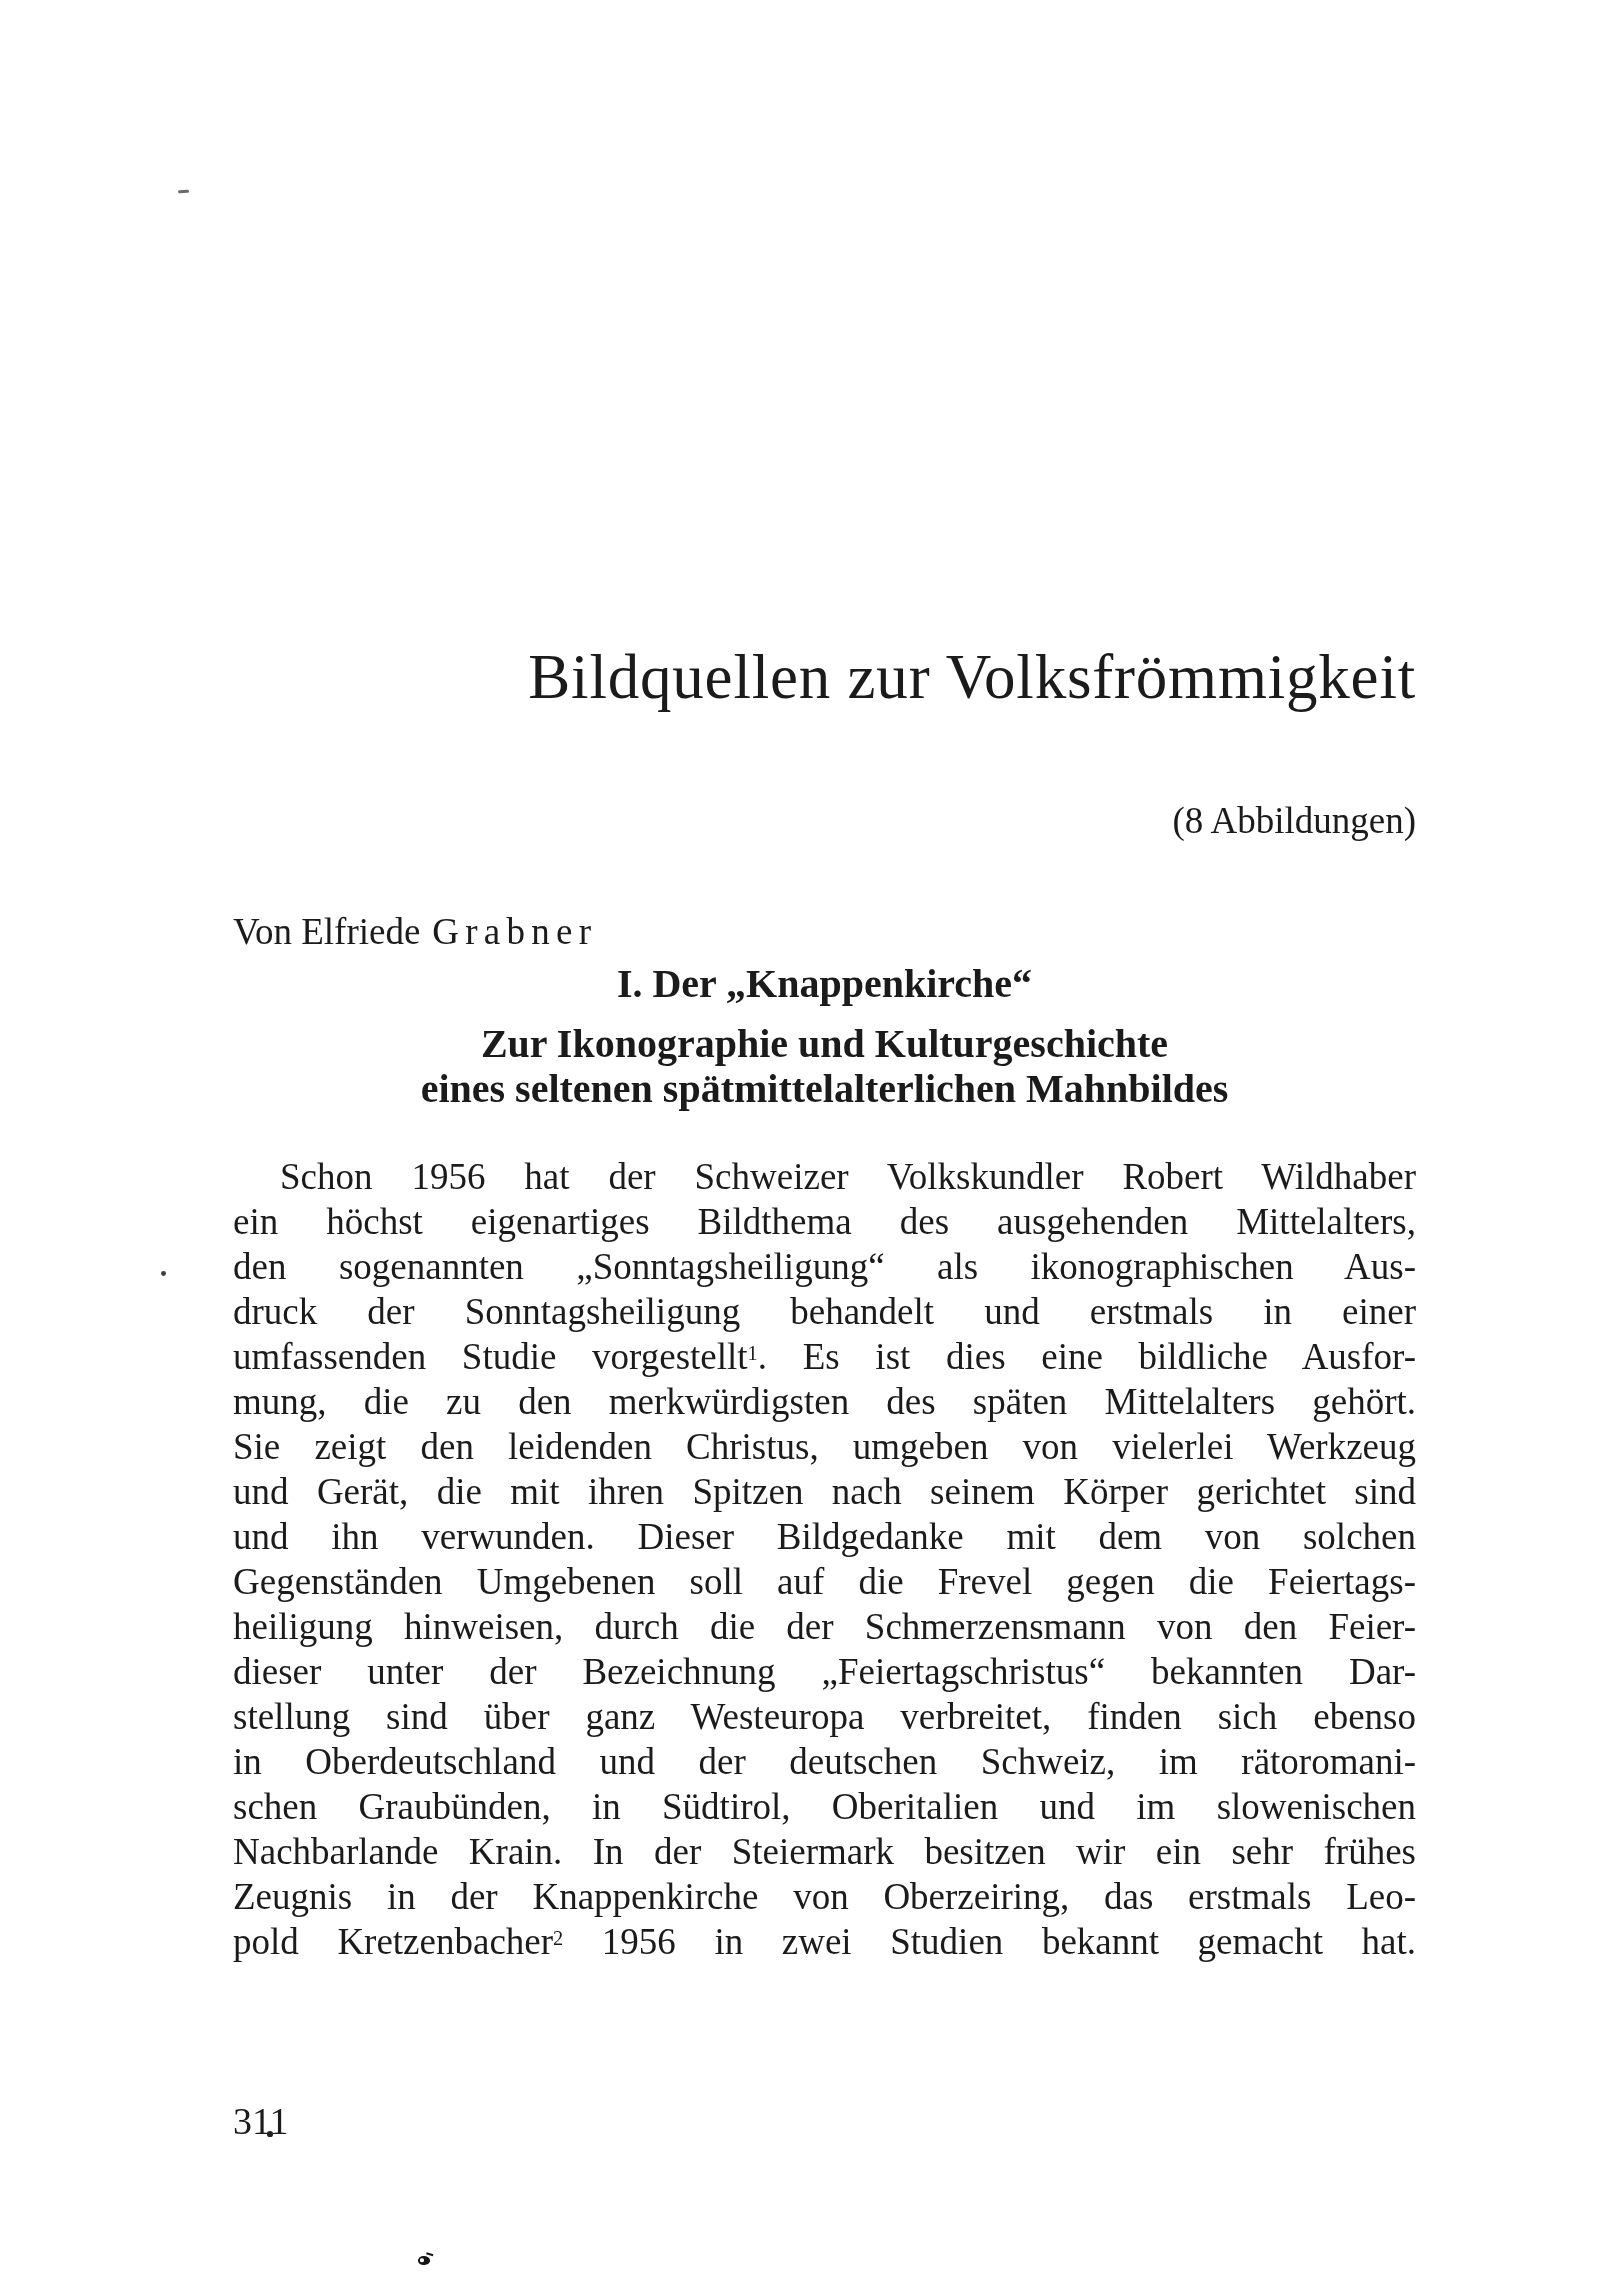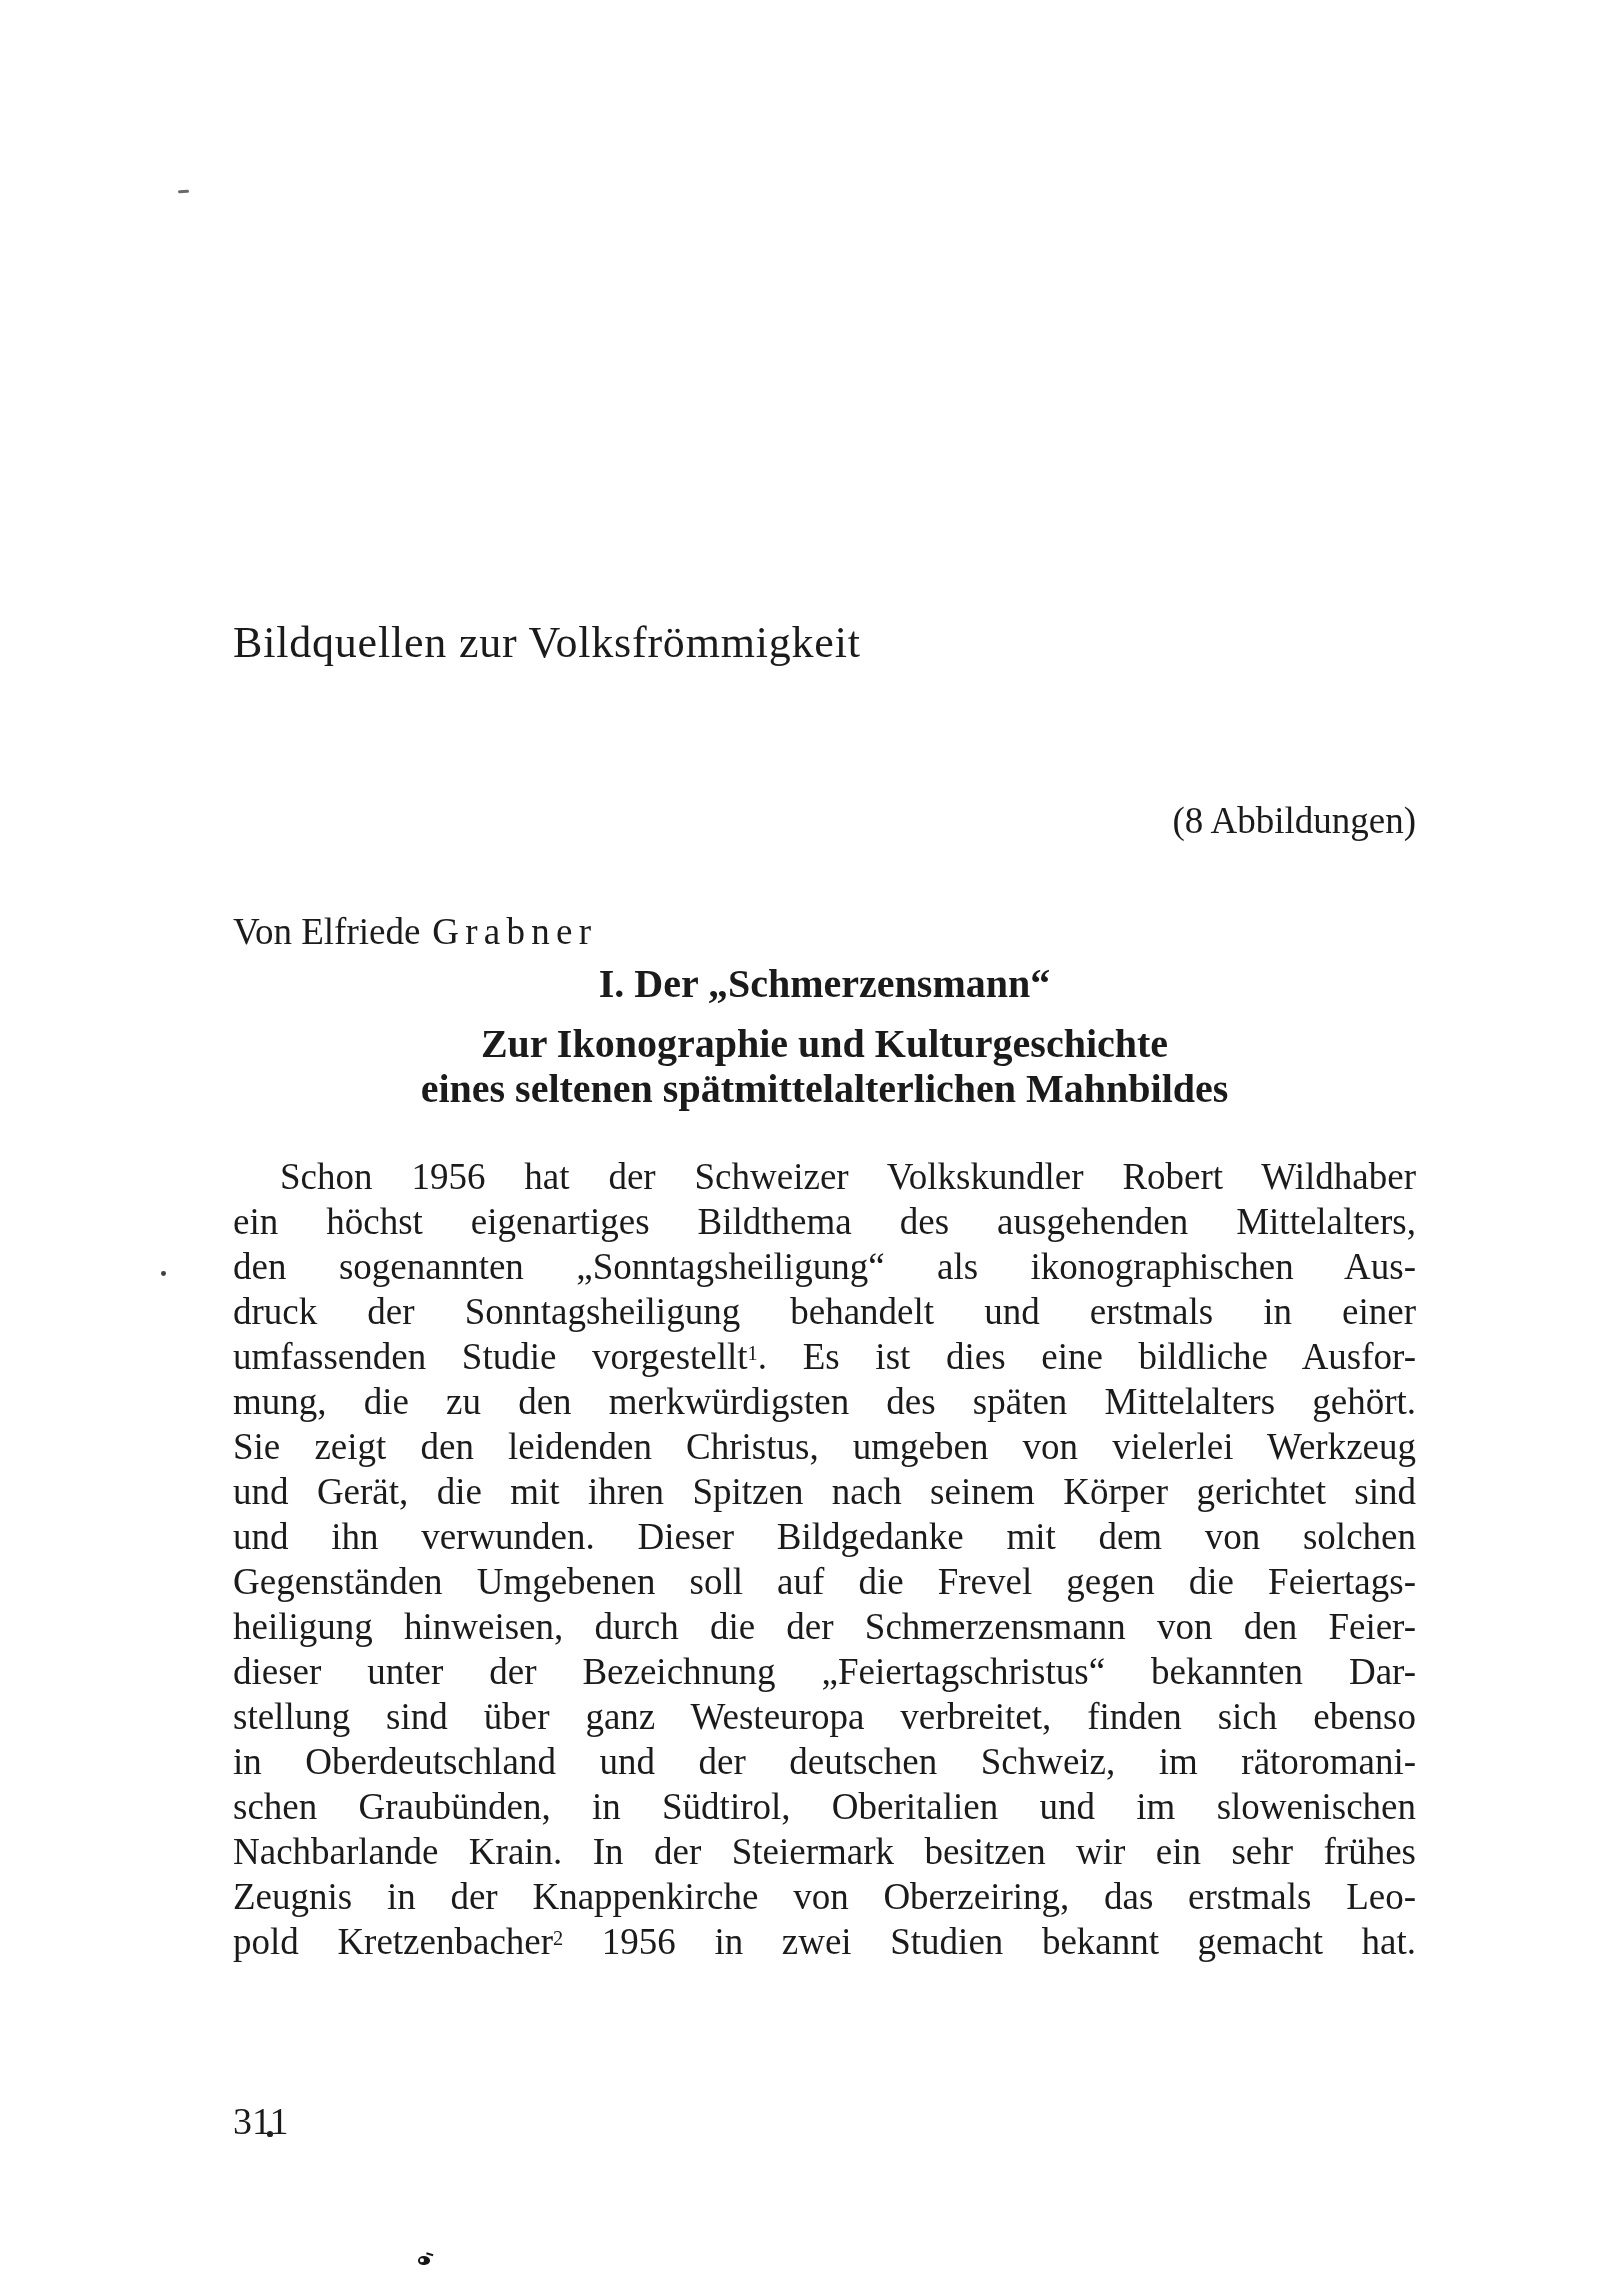--- a/index.html
+++ b/index.html
@@ -7,24 +7,24 @@
     position:relative;
     width:1618px;
     height:2295px;
     background:#ffffff;
     color:#1b1b1b;
     font-family:"Liberation Serif","DejaVu Serif",serif;
     overflow:hidden;
   }
   .content-abs{position:absolute;left:233px;width:1183px;}
   .article-title{
-    top:618px;
-    font-size:44px;
+    top:641px;
+    font-size:63px;
     line-height:1.15;
-    text-align:left;
+    text-align:right;
     letter-spacing:0.8px;
     white-space:nowrap;
   }
   .figure-note{
     top:799px;
     font-size:37px;
     text-align:right;
   }
   .byline{
     top:866px;
@@ -85,21 +85,21 @@
 <div class="page">
 
   <div class="content-abs article-title">Bildquellen zur Volksfrömmigkeit</div>
 
   <div class="content-abs figure-note">(8 Abbildungen)</div>
 
   <div class="content-abs byline">
     <span>Von Elfriede</span><span class="author-name">Grabner</span>
   </div>
 
-  <div class="content-abs section-heading-line sh1">I. Der „Schmerzensmann“</div>
+  <div class="content-abs section-heading-line sh1">I. Der „Knappenkirche“</div>
 
   <div class="content-abs section-heading-line sh2">Zur Ikonographie und Kulturgeschichte</div>
 
   <div class="content-abs section-heading-line sh3">eines seltenen spätmittelalterlichen Mahnbildes</div>
 
   <div class="content-abs body-text" id="body-lines">
       <div class="body-line">Schon 1956 hat der Schweizer Volkskundler Robert Wildhaber</div>
       <div class="body-line">ein höchst eigenartiges Bildthema des ausgehenden Mittelalters,</div>
       <div class="body-line">den sogenannten „Sonntagsheiligung“ als ikonographischen Aus-</div>
       <div class="body-line">druck der Sonntagsheiligung behandelt und erstmals in einer</div>

